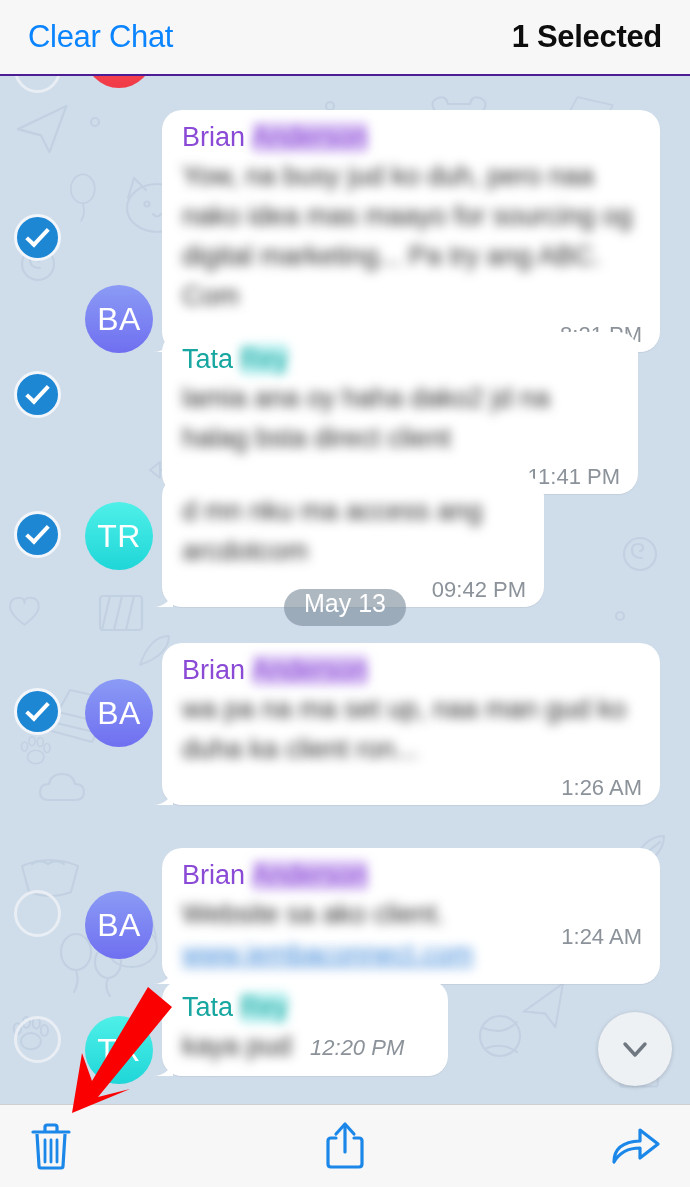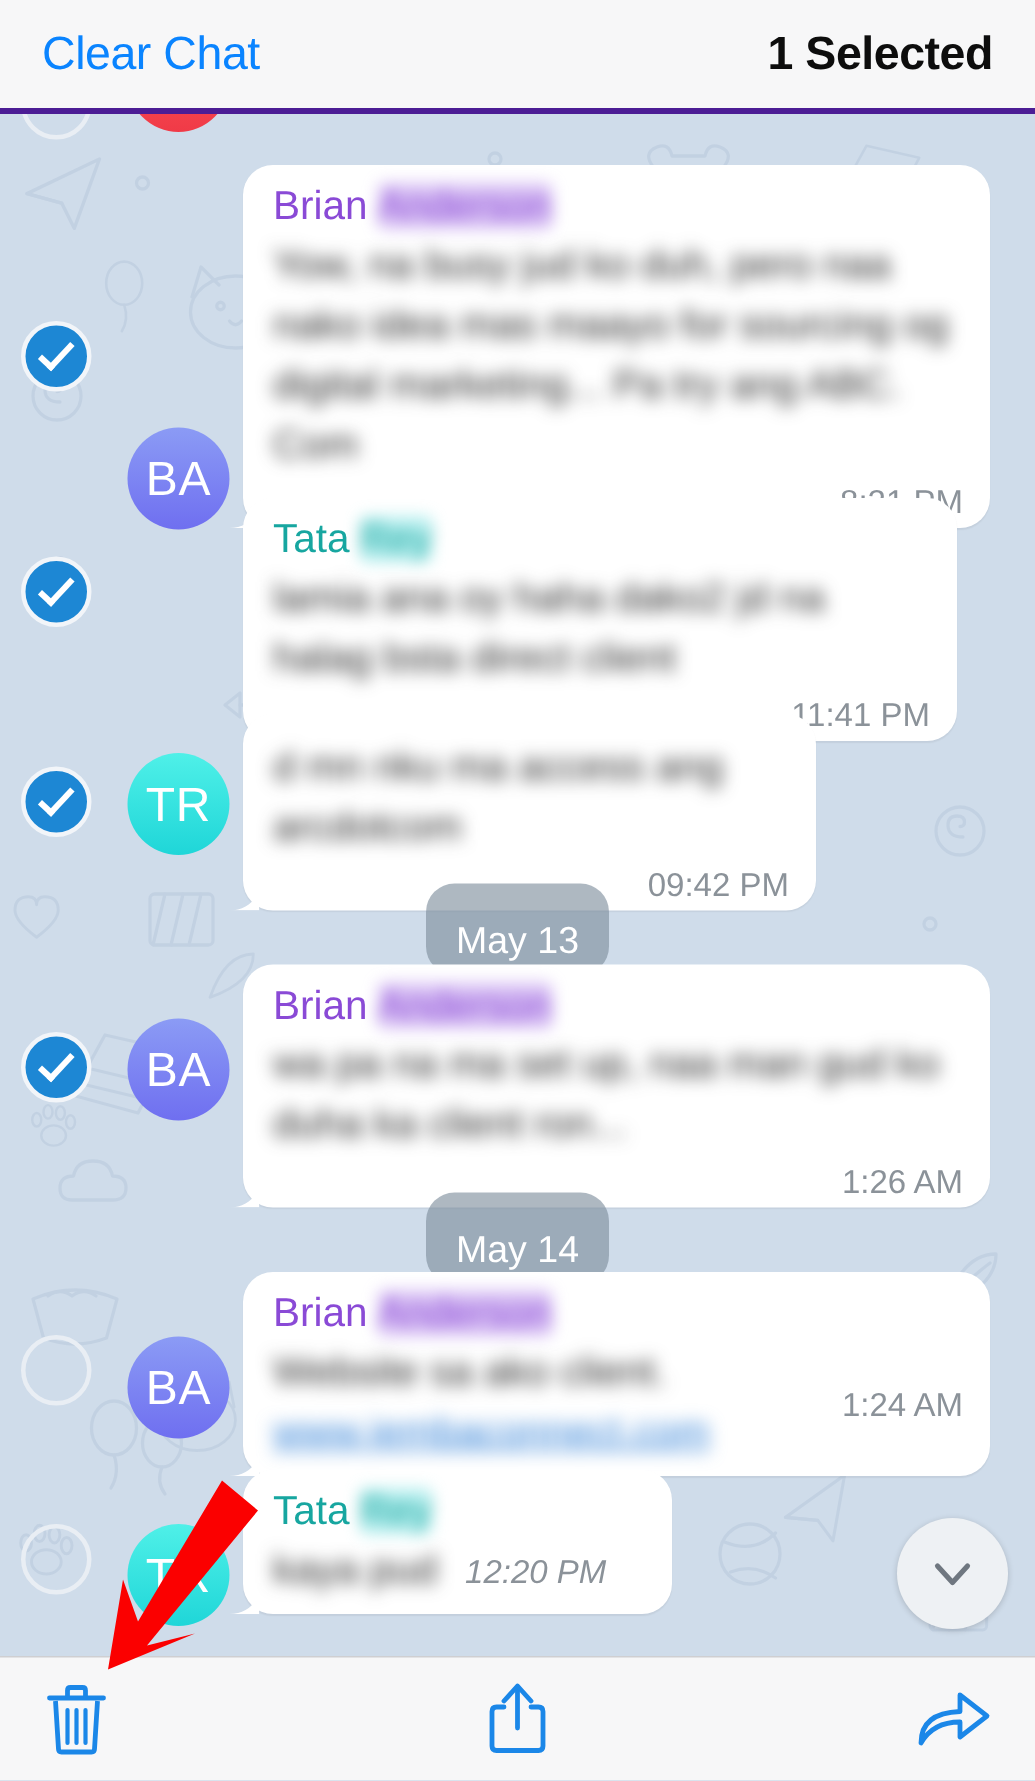--- a/index.html
+++ b/index.html
@@ -9,21 +9,21 @@
     background:#cfdcea;
     position:relative;
   }
 
   
   #header{
     position:absolute; top:0; left:0; width:690px; height:76px;
     background:#f7f7f8;
     display:flex; align-items:center; justify-content:space-between;
     padding:0 28px;
-    border-bottom:4px solid #4c1d95;
+    border-bottom:2px solid #4c1d95;
     z-index:40;
   }
   .hdr-btn{ font-size:31px; color:#0a84ff; letter-spacing:-0.3px; white-space:nowrap;}
   .hdr-title{ font-size:31px; font-weight:bold; color:#0d0d0d; letter-spacing:-0.3px;}
 
   
   #chat{
     position:absolute; top:76px; left:0; width:690px; height:1028px;
     overflow:hidden;
     background:#cfdcea;
@@ -95,21 +95,21 @@
     font-size:22px; color:#8b9299; float:right; margin-left:22px;
     position:relative; top:6px;
   }
   .time.inline{ float:none; display:inline-block; top:0; vertical-align:baseline;font-style:italic;}
 
   
   .datepill{
     position:absolute; left:50%; transform:translateX(-50%);
     background:rgba(125,140,155,.62);
     color:#fff; font-size:25px; font-weight:500;
-    padding:24px 20px 8px; border-radius:19px;
+    padding:0 20px 8px; border-radius:19px;
     white-space:nowrap;
   }
 
   
   #scrolldown{
     position:absolute; right:18px; bottom:18px;
     width:74px; height:74px; border-radius:50%;
     background:#eef1f4; box-shadow:0 1px 4px rgba(0,0,0,.18);
     display:flex; align-items:center; justify-content:center;
   }
@@ -372,21 +372,20 @@
     <div class="bubble" style="left:162px; top:-3px; width:498px;">
       <div class="sender s-brian">
         <span class="sn-first">Brian</span><span class="sn-last">Anderson</span>
       </div>
       <div class="msgtext">wa pa na ma set up, naa man gud ko duha ka client ron...</div>
       <div class="time">1:26 AM</div>
       <div style="clear:both"></div>
     </div>
   </div>
 
-  <div class="datepill" style="top:719px;">May 14</div>
 
   <div class="row" style="top:776px;">
     <div class="sel off" style="top:38px;"></div>
     <div class="avatar av-ba" style="top:39px;">
       <span>BA</span>
     </div>
     <div class="bubble" style="left:162px; top:-4px; width:498px;">
       <div class="sender s-brian">
         <span class="sn-first">Brian</span><span class="sn-last">Anderson</span>
       </div>

